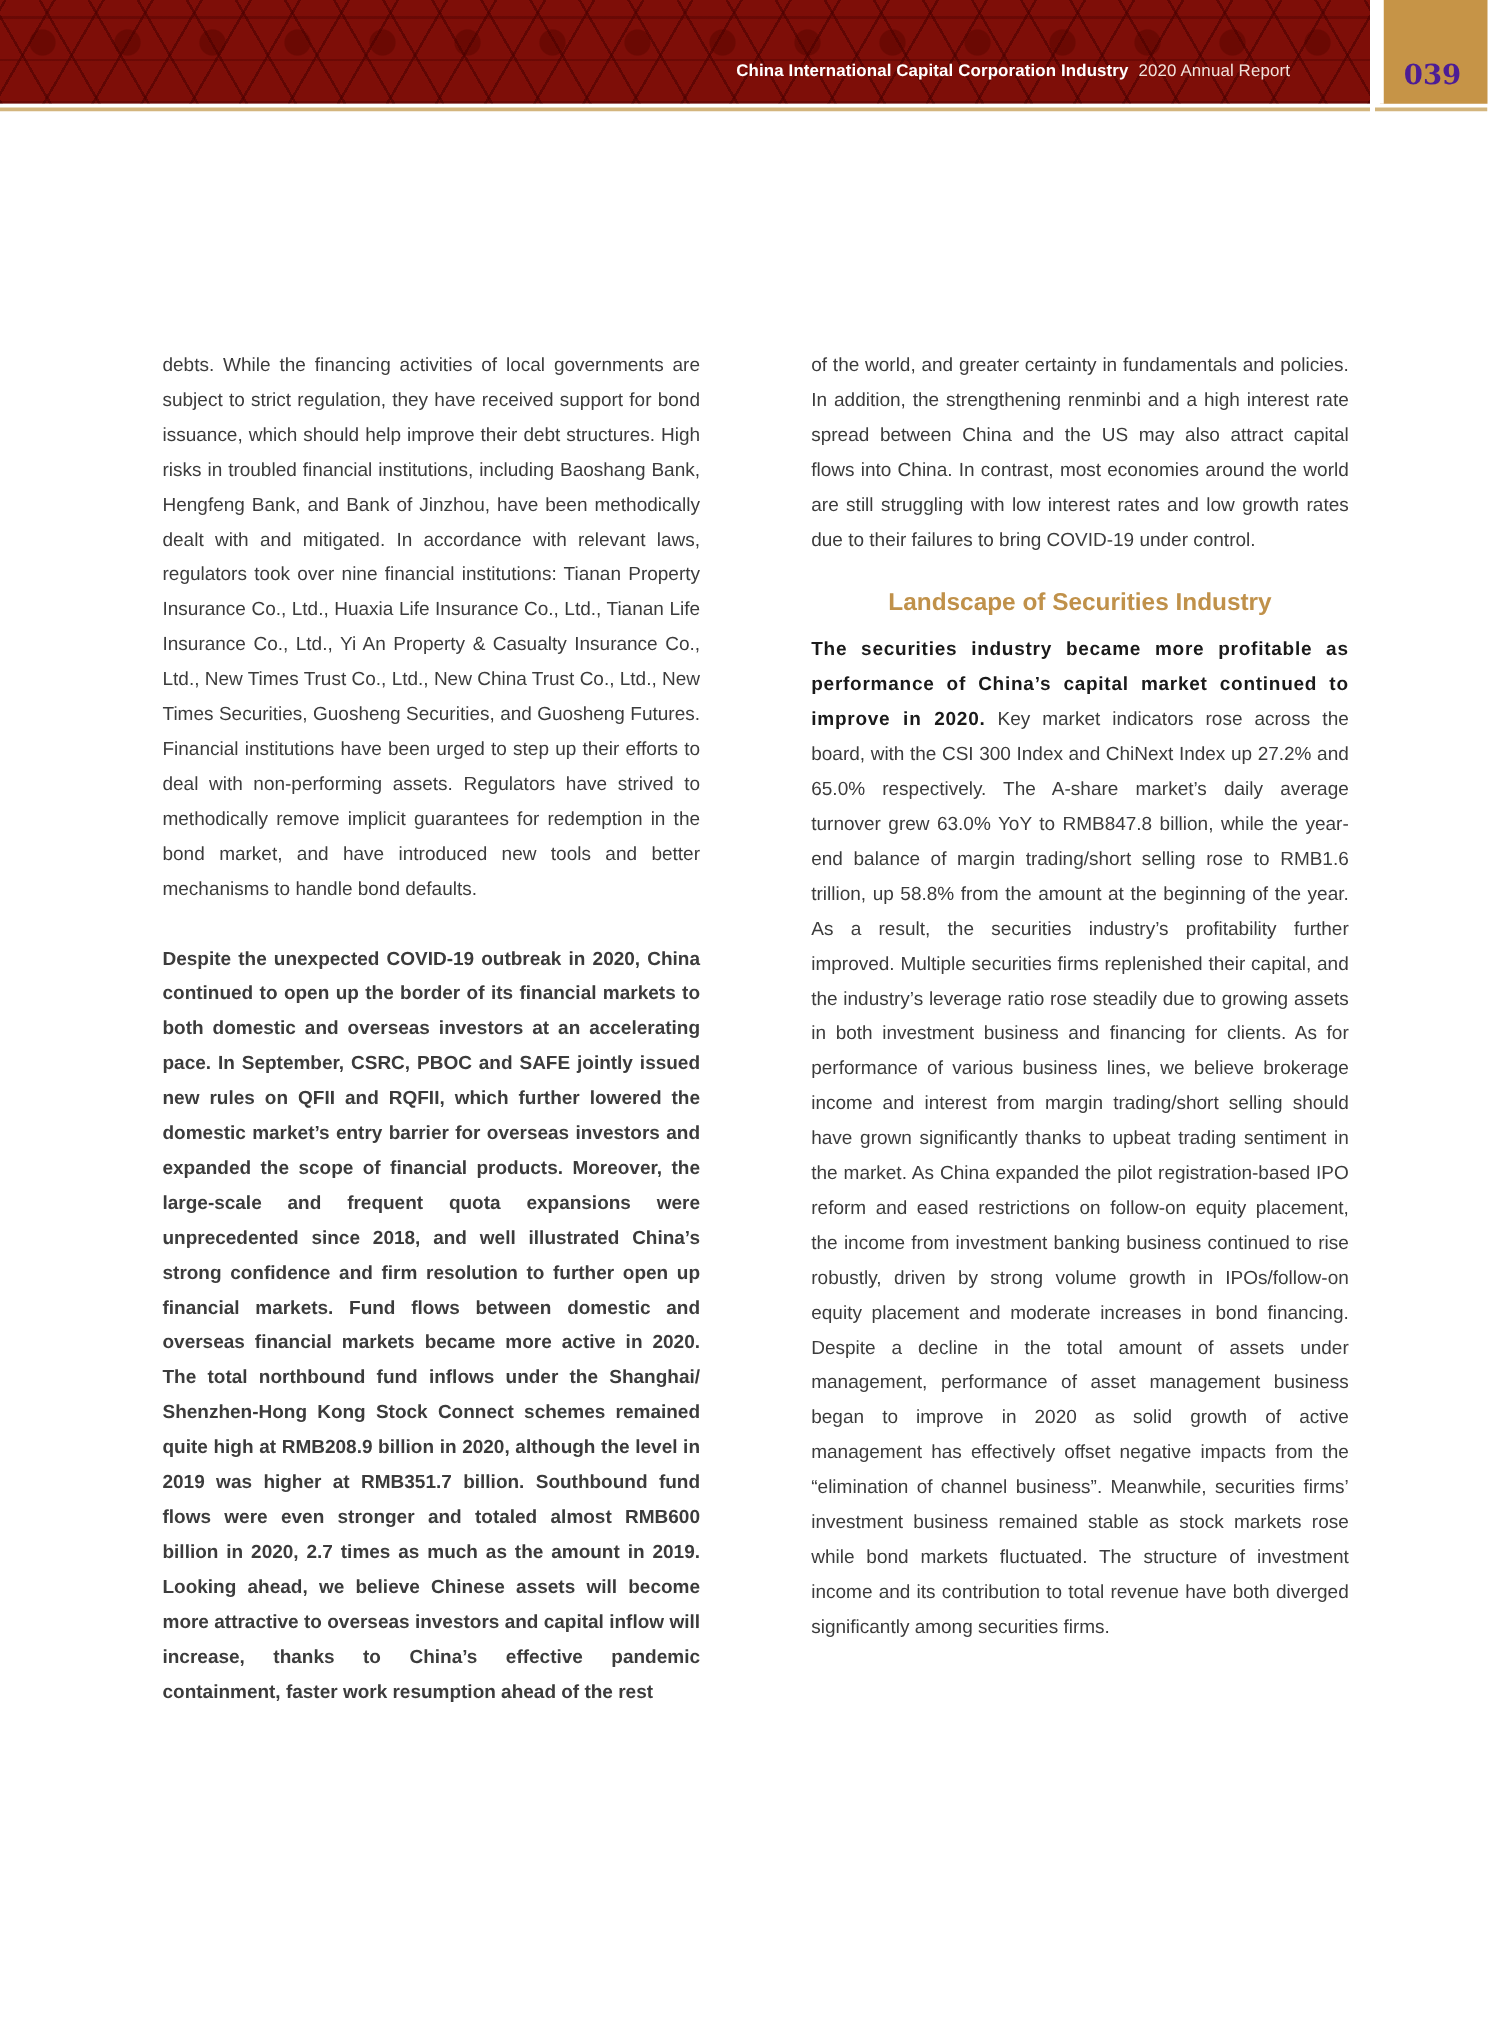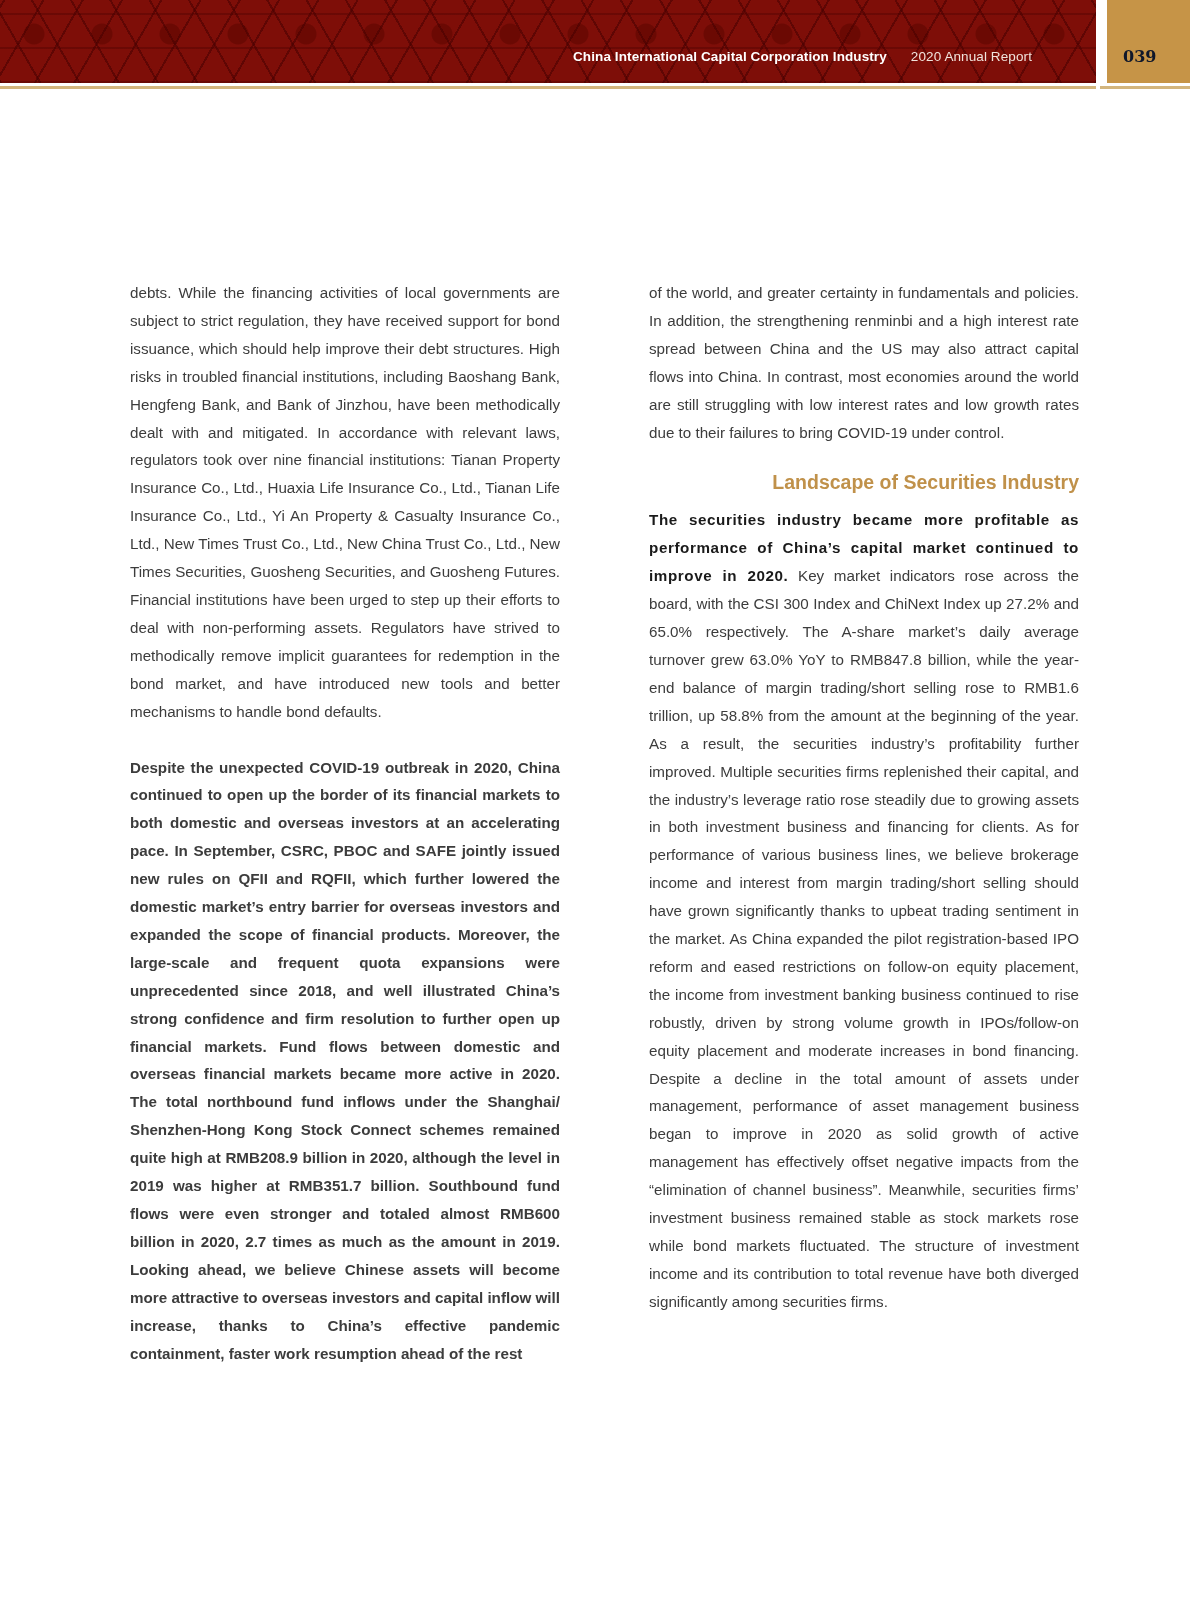--- a/index.html
+++ b/index.html
@@ -24,41 +24,41 @@
     position:absolute; left:0; top:86px; width:1190px; height:3px; background:#d3b57d;
   }
   .header-rule-white {
     position:absolute; left:0; top:83px; width:1100px; height:3px; background:#ffffff;
   }
   .header-title {
     position:absolute; right:158px; top:49px; color:#ffffff; font-size:13.5px;
     white-space:nowrap; letter-spacing:0.1px;
   }
   .header-title .company { font-weight:bold; }
-  .header-title .report { font-weight:normal; color:#f1e3dc; margin-left:24px; }
+  .header-title .report { font-weight:normal; color:#f1e3dc; margin-left:8px; }
   .page-box {
     position:absolute; left:1104px; top:0; width:86px; height:83px; background:#c69447;
     border-left:3px solid #ffffff;
   }
   .page-num {
-    position:absolute; left:16px; top:47px; color:#0f172a;
-    font-family:"DejaVu Serif", serif; font-size:16px; font-weight:bold;
+    position:absolute; left:16px; top:47px; color:#4c1d95;
+    font-family:"DejaVu Serif", serif; font-size:22px; font-weight:bold;
   }
   .column {
     position:absolute; top:279px; width:430px;
     font-size:15.2px; line-height:27.9px; color:#3c3c3c; text-align:justify;
     font-family:"Liberation Sans", sans-serif;
   }
   .col-left { left:130px; }
   .col-right { left:649px; }
   .column p { margin:0; }
   .para-gap { margin-top:28px !important;font-weight:bold; }
   .section-heading {
     color:#c0914a; font-weight:bold; font-size:19.5px; margin:22px 0 10px 0 !important;
-    line-height:28px; text-align:right;
+    line-height:28px; text-align:center;
   }
   .lead { color:#1a1a1a; font-weight:bold; letter-spacing:0.6px; }
 </style>
 </head>
 <body>
 
 <div class="header-band"></div>
 <div class="header-rule-white"></div>
 <div class="header-rule"></div>
 <div class="header-gap-line"></div>

